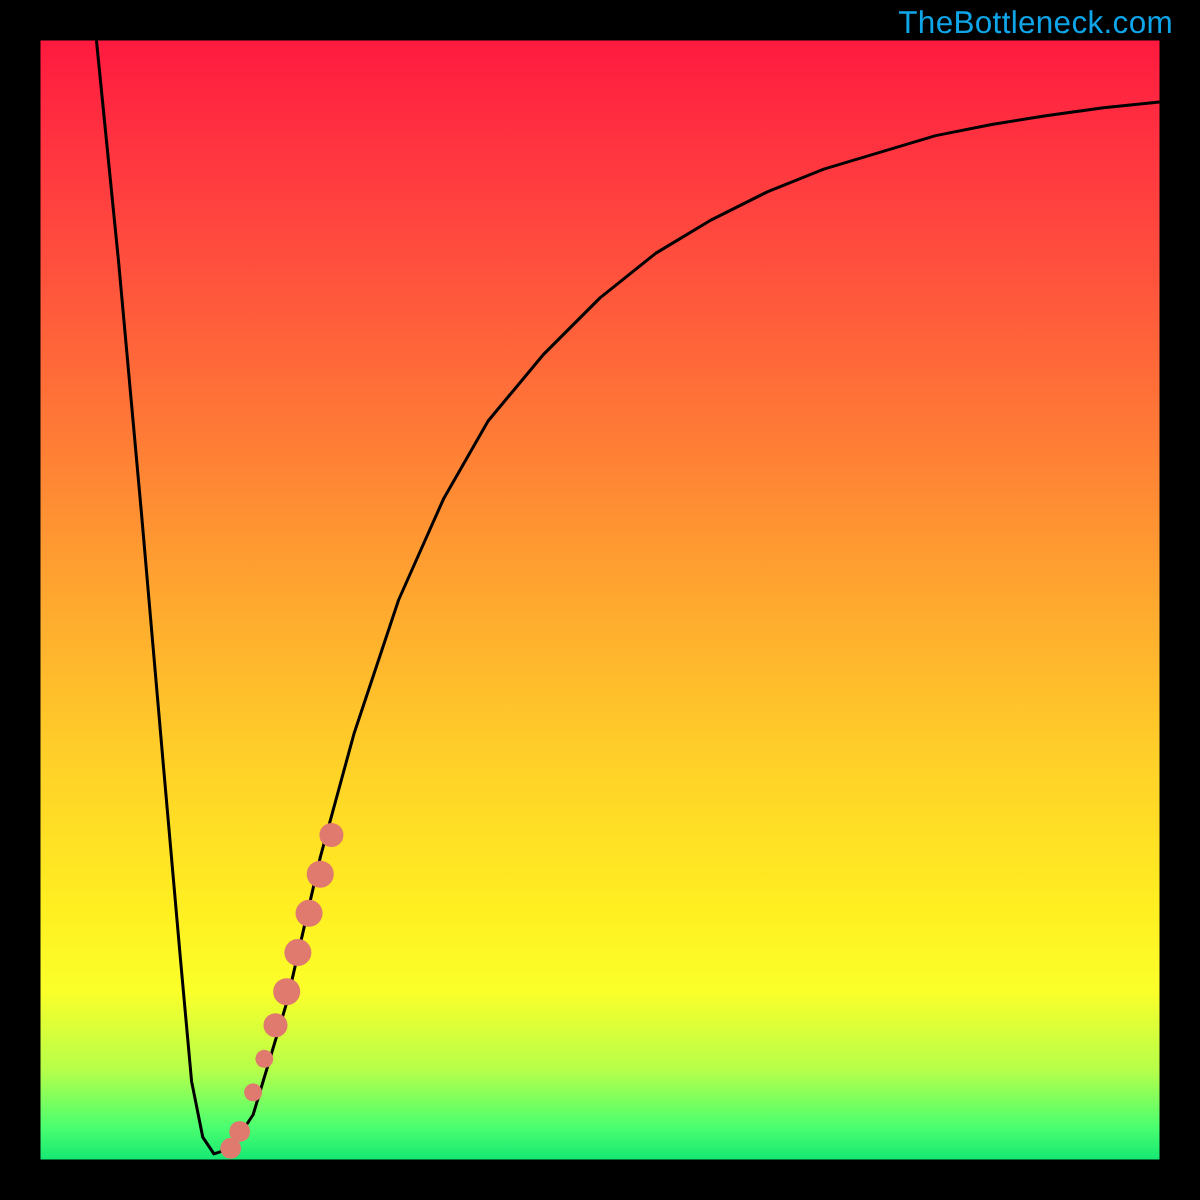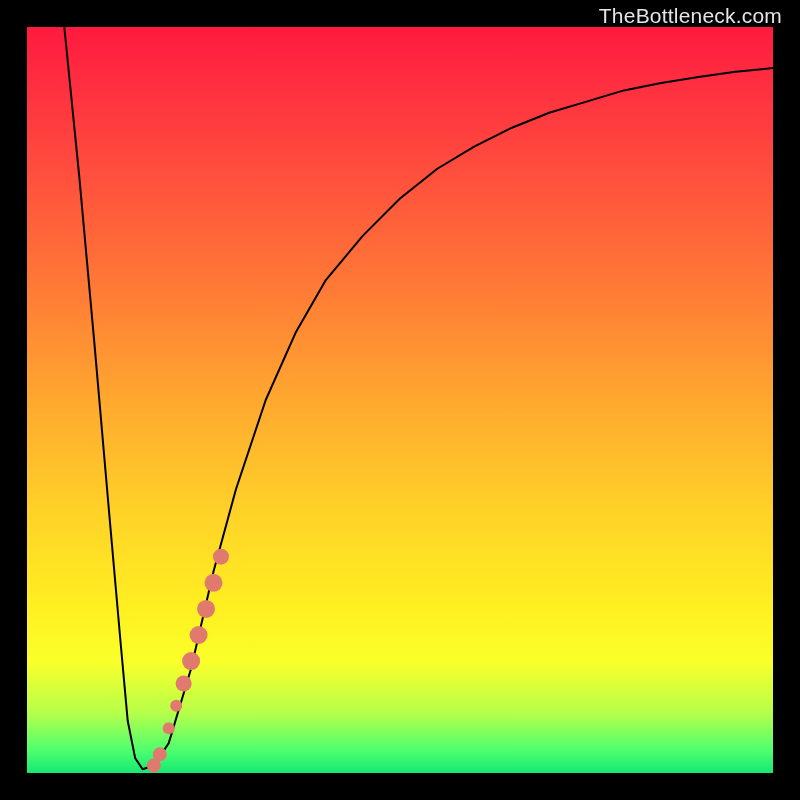--- a/index.html
+++ b/index.html
@@ -36,21 +36,21 @@
       #faff2a 85%,
       #b6ff4a 92%,
       #4dff6f 97%,
       #16e873 100%
     );
   }
   .watermark {
     position: absolute;
     top: 4px;
     right: 18px;
-    color: #e5e5e5;
+    color: #0ea5e9;
     font-size: 21px;
     font-weight: 500;
     letter-spacing: 0.2px;
     user-select: none;
   }
   svg.overlay {
     position: absolute;
     left: 27px;
     top: 27px;
     width: 746px;

